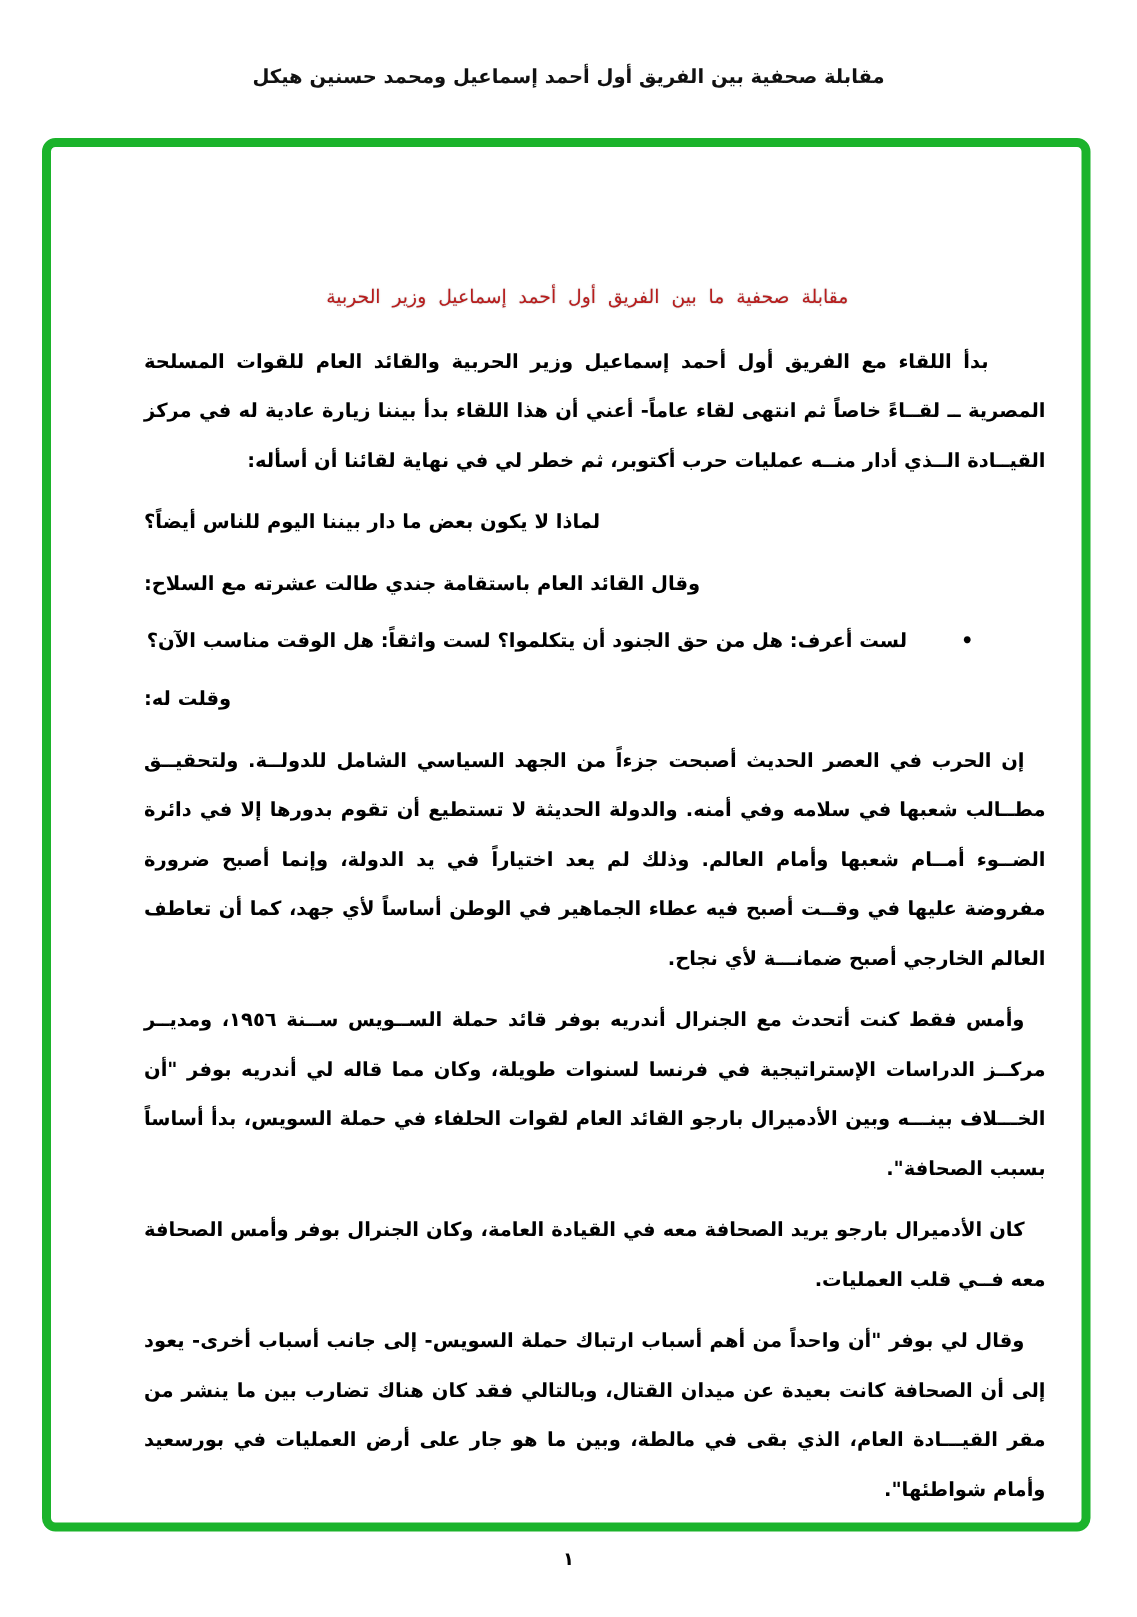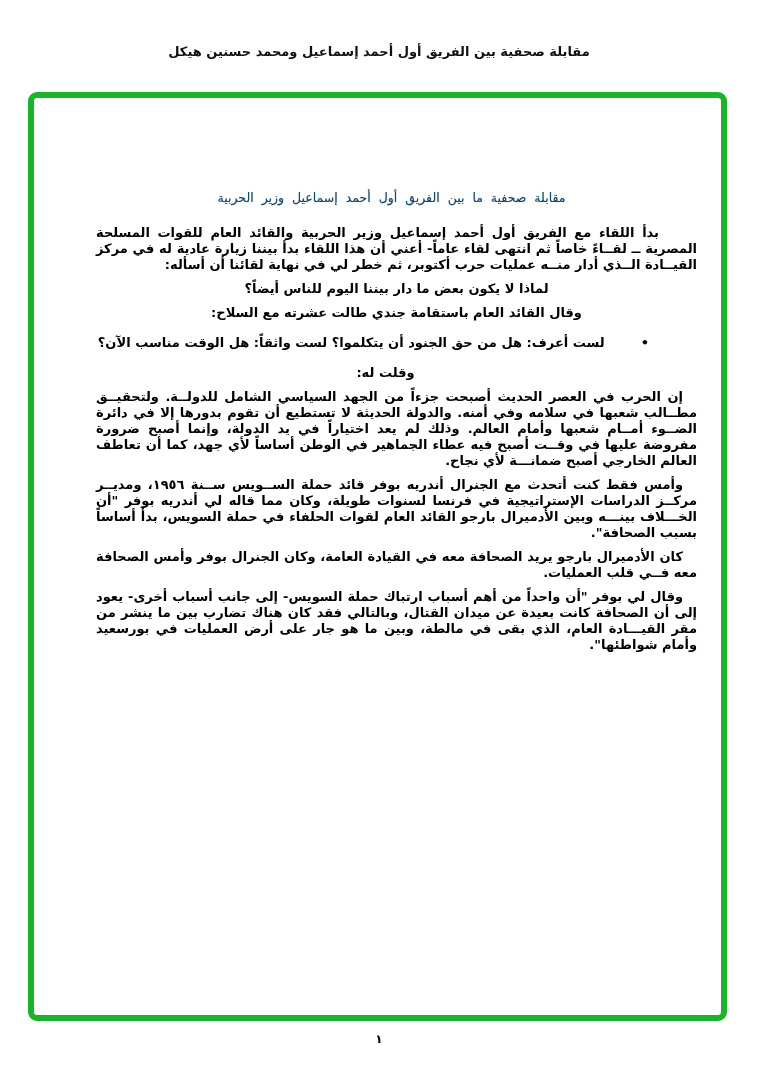--- a/index.html
+++ b/index.html
@@ -16,34 +16,34 @@
     position:absolute; left:28px; top:92px; width:699px; height:929px;
     box-sizing:border-box; border:6px solid #1BB32B; border-radius:9px;
     background:#ffffff;
   }
   .content {
     position:absolute; top:0; left:0; right:0; bottom:0;
     padding:84px 24px 0 52px; box-sizing:border-box;
     direction:rtl; overflow:hidden;
   }
   .doc-title {
-    text-align:center; color:#0c4a6e; font-weight:normal;
+    text-align:center; color:#b91c1c; font-weight:normal;
     font-size:12.5px; line-height:31px; letter-spacing:0.5px; word-spacing:4px;
     text-shadow:0 0 1px rgba(90,90,90,0.55);
     margin:0 0 12px 0;
   }
   .dateline {
     width:max-content; margin:0 266px 26px 0;
     font-size:13px; font-weight:bold;
   }
   .para {
-    font-size:13px; font-weight:bold; line-height:16px;
+    font-size:13px; font-weight:bold; line-height:33px;
     text-align:justify; margin:0 0 8px 10px;
   }
-  .para.short { text-align:center; }
+  .para.short { text-align:left; }
   .indent-lg { text-indent:38px; }
   .indent-sm { text-indent:14px; }
   .indent-xs { text-indent:22px; }
   .bullet-item {
     display:flex; flex-direction:row; align-items:flex-start;
     padding-right:48px; margin:0 0 8px 0;
     font-size:13px; font-weight:bold; line-height:28px;
   }
   .bullet-item .bullet { flex:0 0 auto; }
   .bullet-item .bullet-text { margin-right:36px; text-align:center; }

